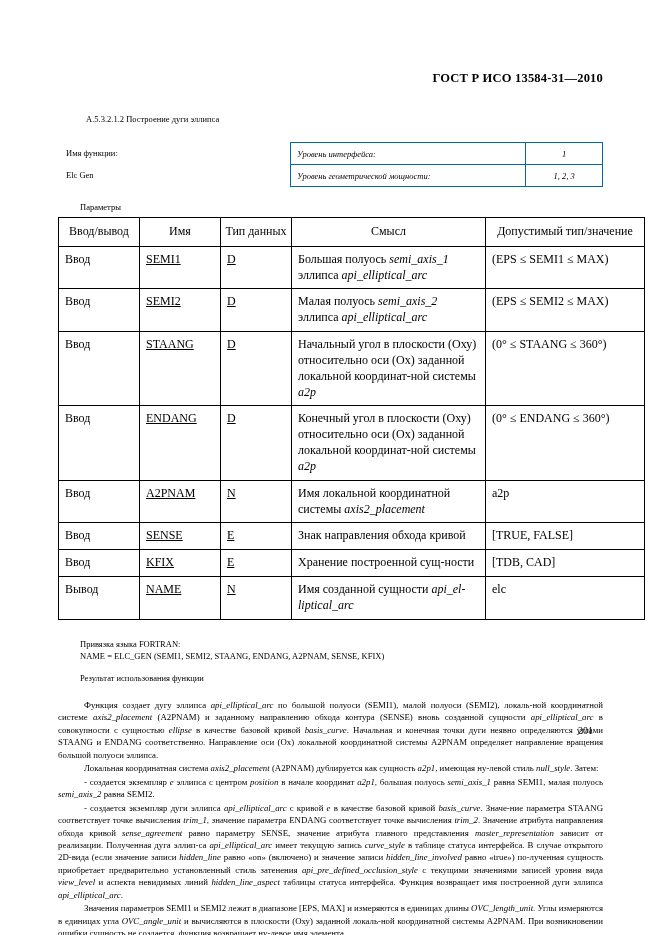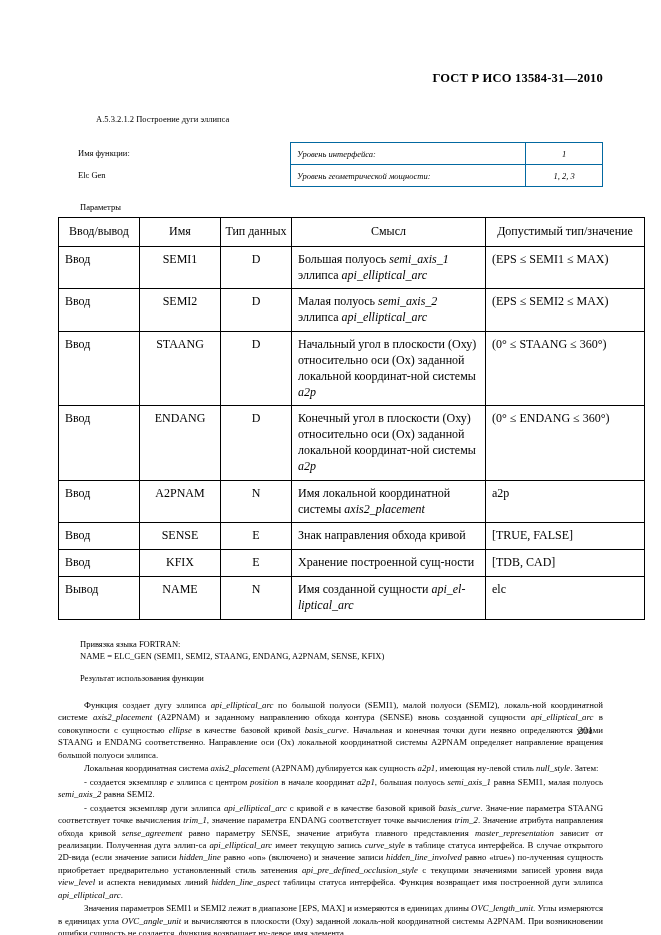--- a/index.html
+++ b/index.html
@@ -27,30 +27,30 @@
     font-family: "Liberation Serif", serif;
     font-weight: bold;
     font-size: 12.5px;
     letter-spacing: 0.2px;
     padding-top: 55px;
     padding-right: 0px;
   }
   .sect-title {
     font-size: 8.5px;
     margin-top: 28px;
-    margin-left: 38px;
+    margin-left: 28px;
   }
   .fn-block {
     margin-top: 18px;
     position: relative;
     min-height: 46px;
   }
   .fn-labels {
     position: absolute;
-    left: 20px;
+    left: 8px;
     top: 0;
     font-size: 8.5px;
     line-height: 22px;
   }
   .fn-labels div { height: 22px; }
   .fn-table {
     margin-left: 232px;
     border-collapse: collapse;
     width: 313px;
     font-size: 8.5px;
@@ -80,21 +80,21 @@
     border: 1px solid #000;
     padding: 5px 6px;
     vertical-align: top;
     line-height: 1.32;
   }
   table.params th {
     text-align: center;
     font-weight: normal;
     padding: 6px 4px;
   }
-  table.params td.c { text-align: center; }
+  table.params td.c { text-align: left; text-decoration: underline; }
   .col1 { width: 72px; }
   .col2 { width: 72px; }
   .col3 { width: 62px; }
   .col4 { width: 185px; }
   .col5 { width: 150px; }
   i { font-style: italic; }
   .after-table {
     font-size: 8.5px;
     margin-top: 18px;
     margin-left: 22px;

